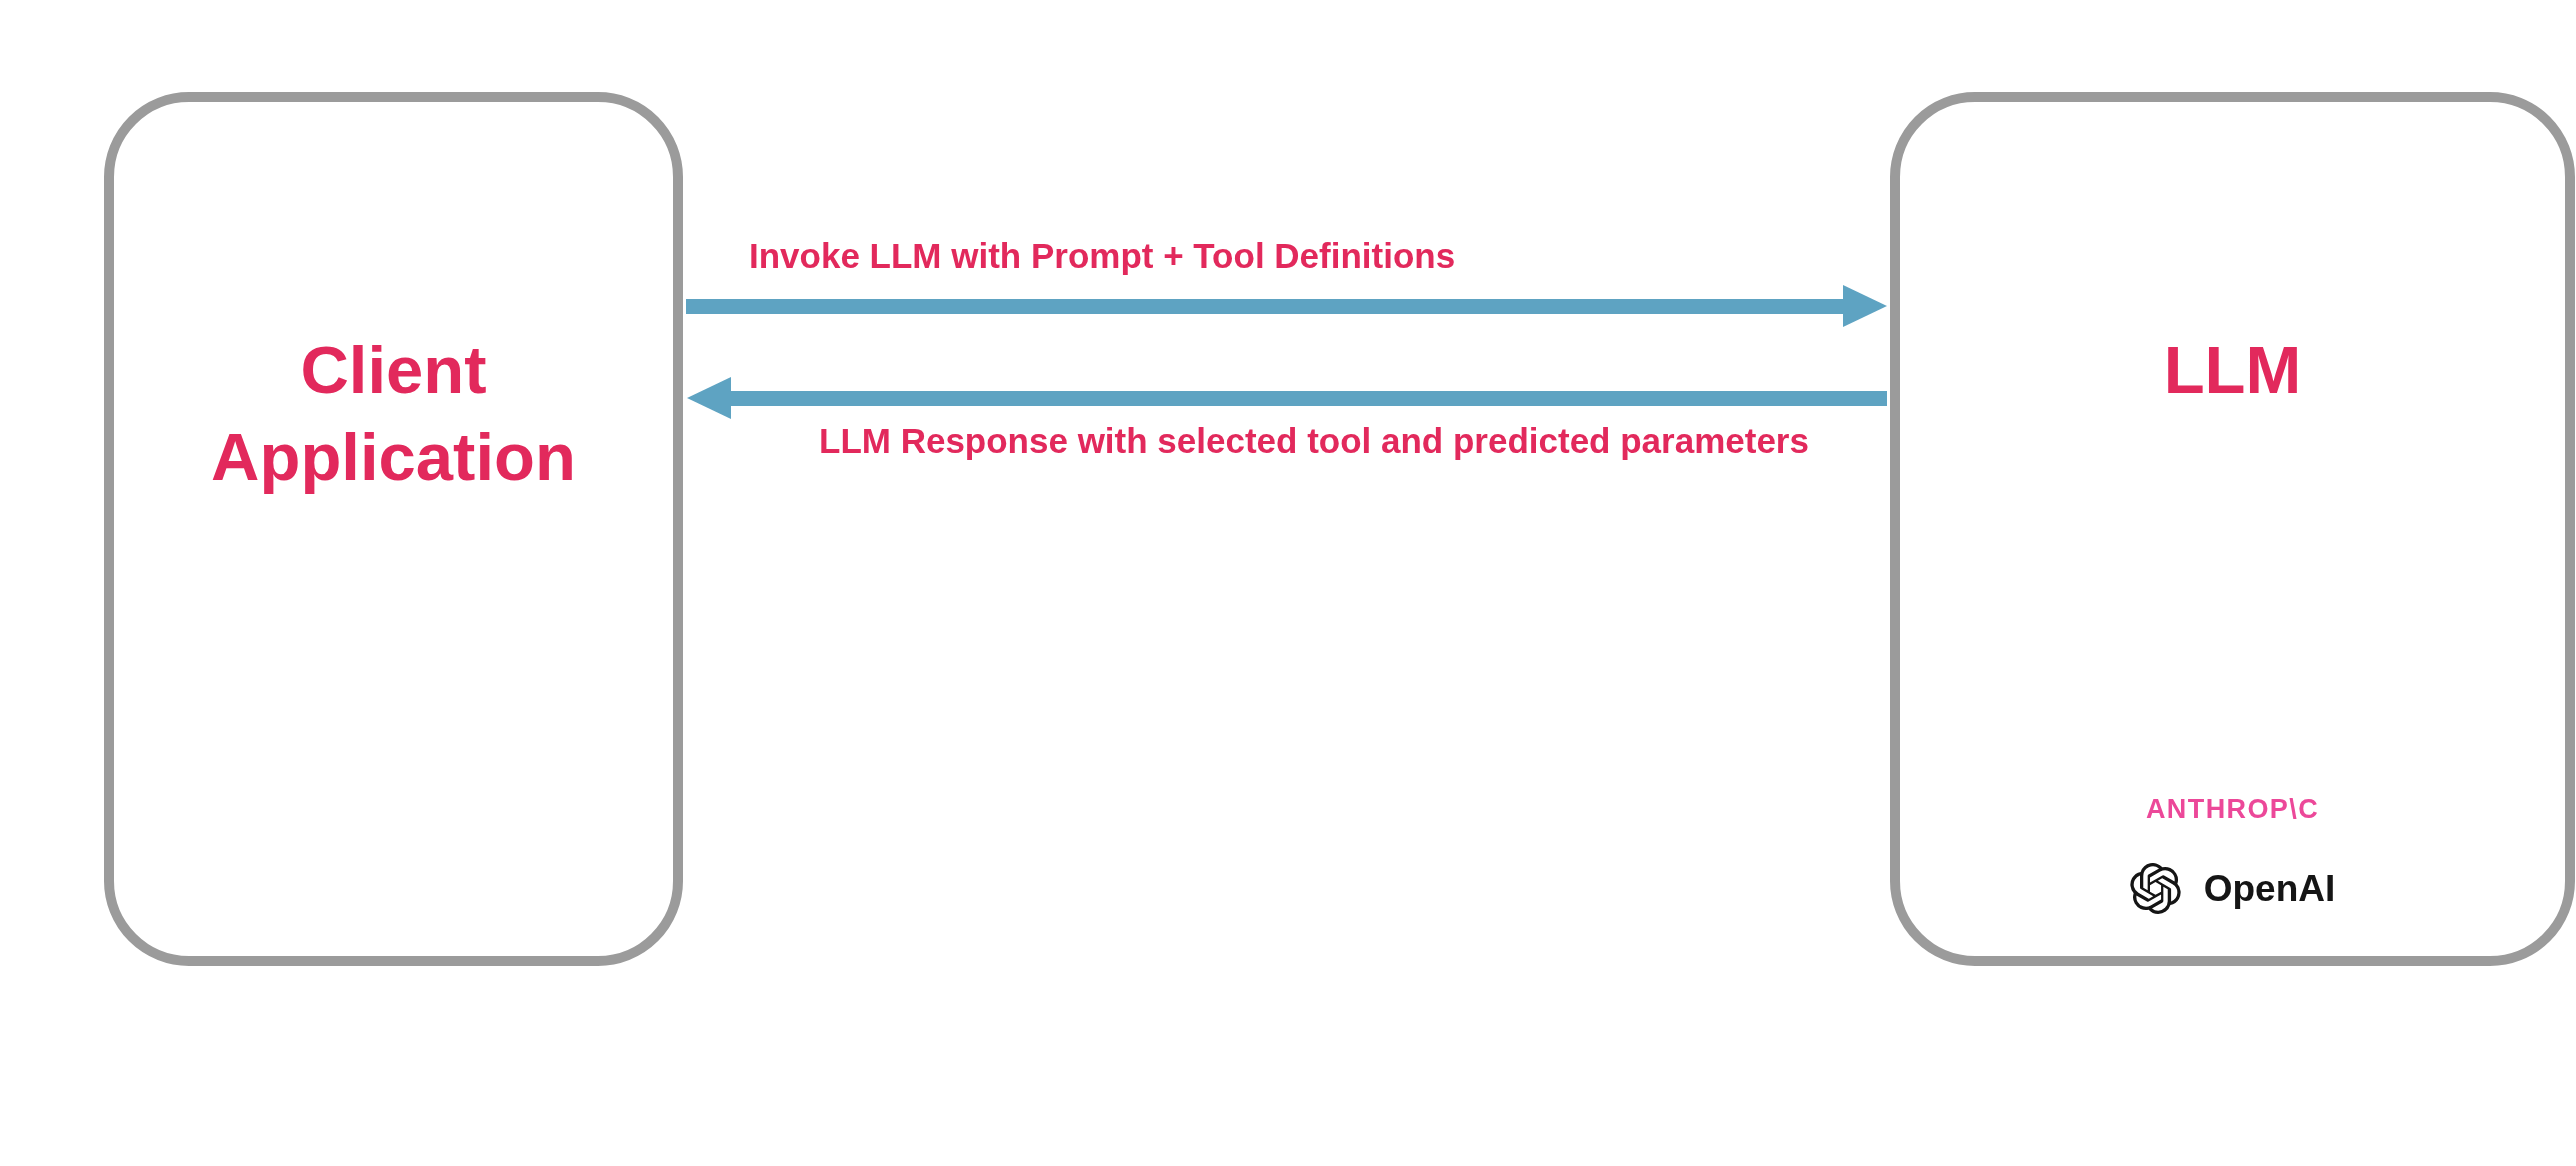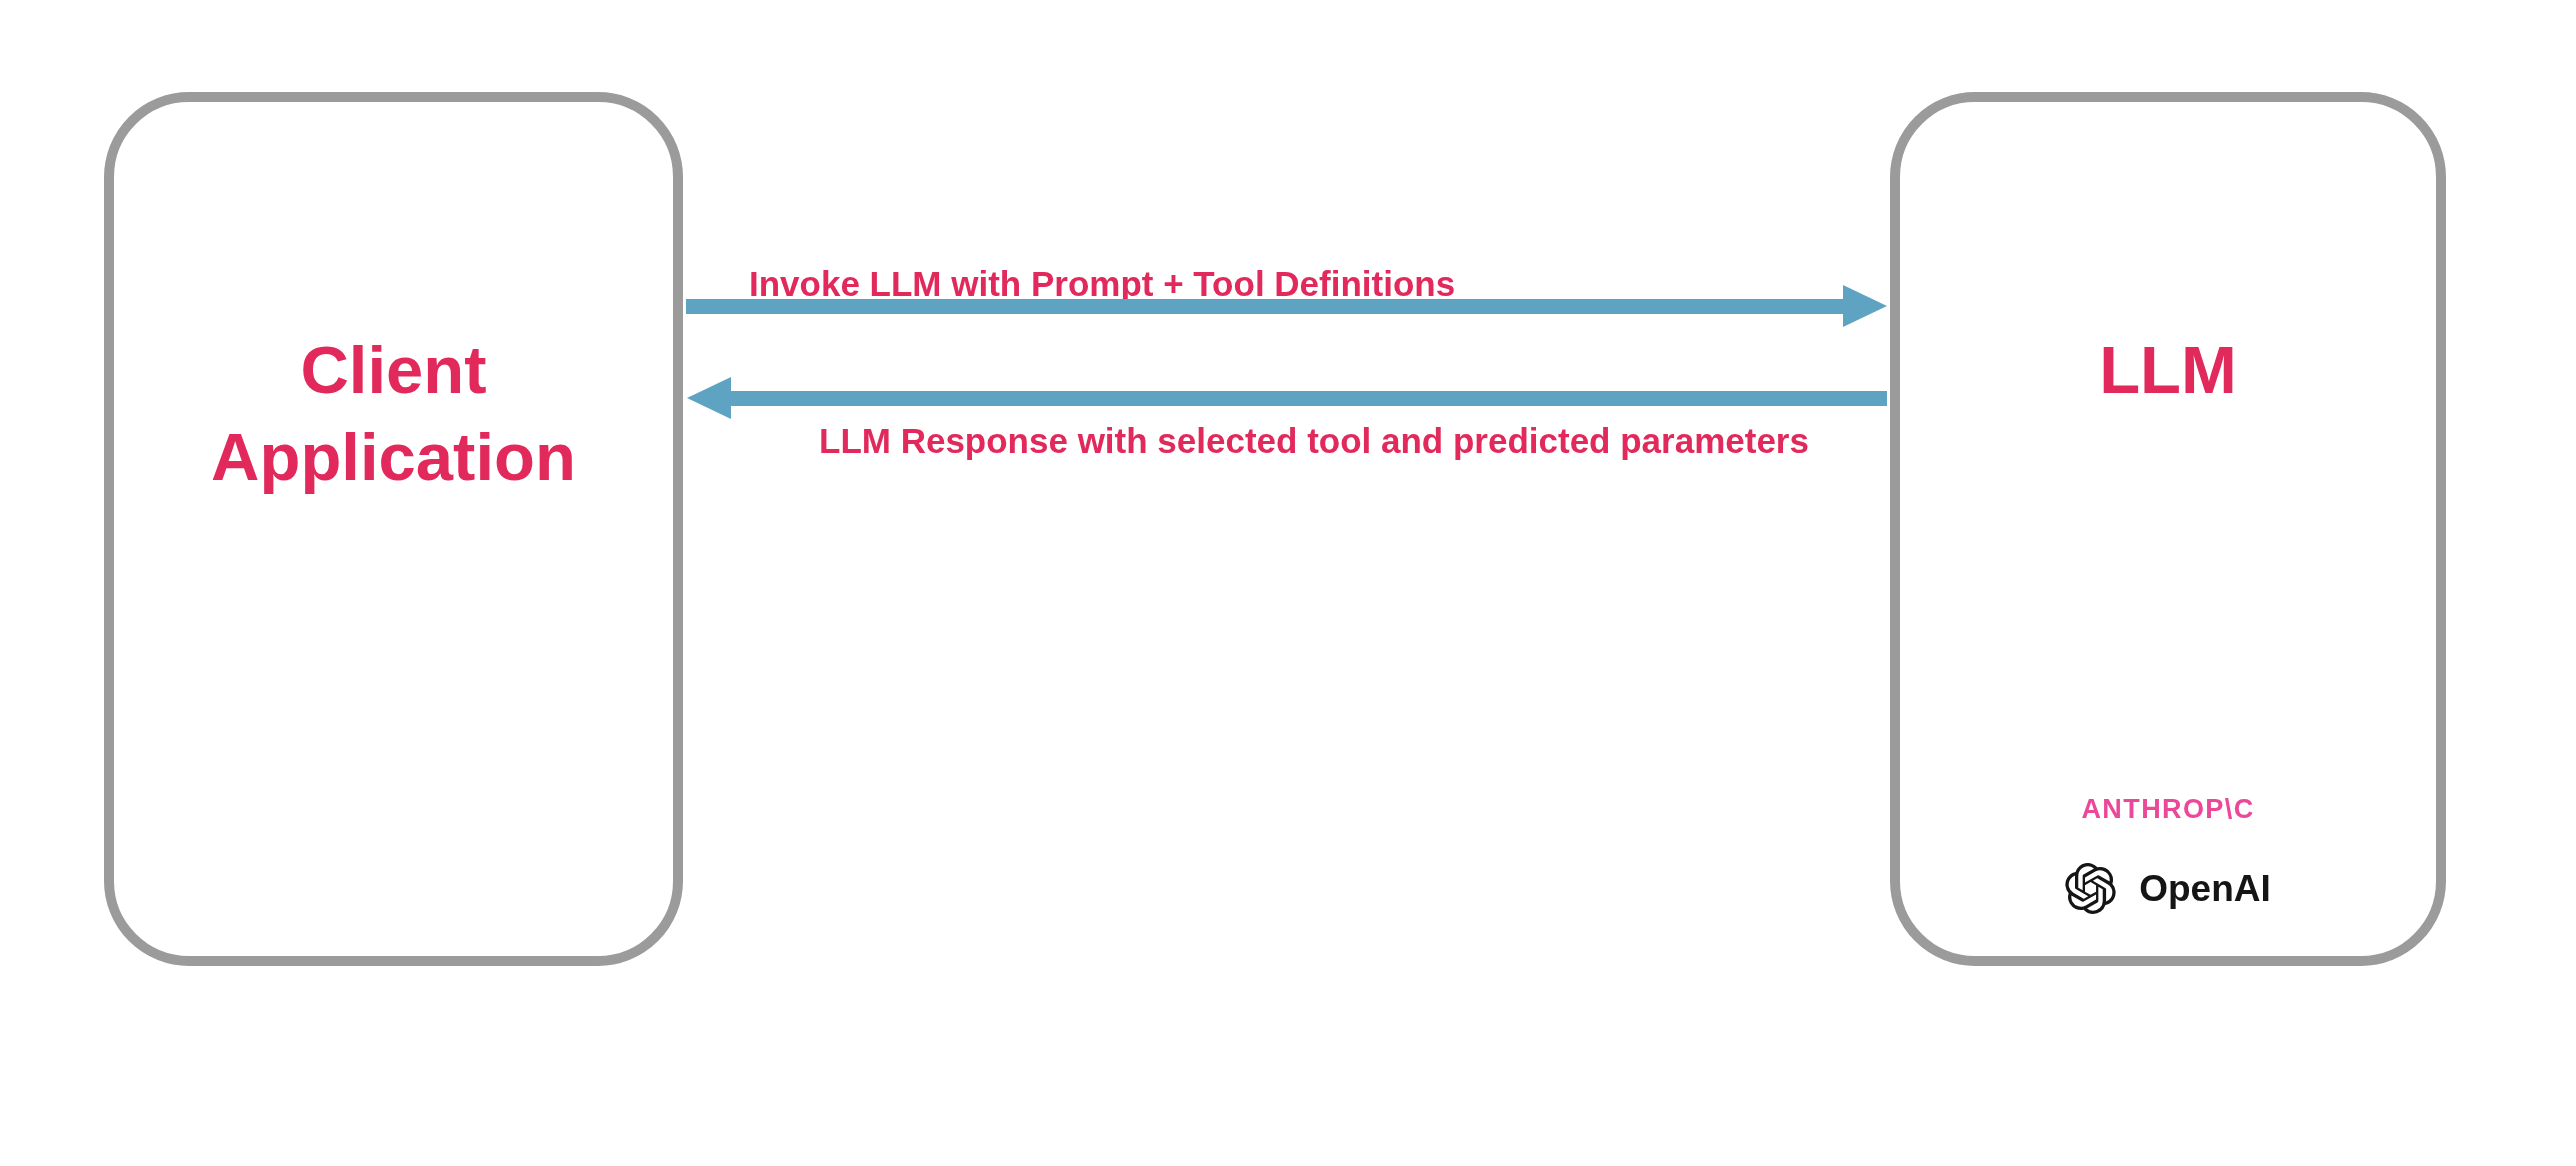--- a/index.html
+++ b/index.html
@@ -21,41 +21,41 @@
     border: 10.4px solid #9b9b9b;
     border-radius: 85px;
     background: #ffffff;
   }
   .client-box {
     left: 104px; top: 92px;
     width: 579px; height: 874px;
   }
   .provider-box {
     left: 1890px; top: 92px;
-    width: 556px; height: 874px;
+    width: 685px; height: 874px;
   }
   .box-label {
     position: absolute;
     top: 224px; left: 0; right: 0;
     text-align: center;
     font-size: 67px;
     font-weight: 700;
     line-height: 1.3;
     color: #e2295c;
   }
   .box-label span { display: block; text-align: center; }
 
   .arrow-label {
     position: absolute;
     font-size: 35px;
     font-weight: 700;
     color: #e2295c;
     white-space: nowrap;
   }
-  .arrow-label-top  { left: 749px; top: 236px; margin-top: 28px; }
+  .arrow-label-top  { left: 749px; top: 236px; }
   .arrow-label-bottom { left: 819px; top: 421px; }
 
   .arrow-body {
     position: absolute;
     height: 15px;
     background: #5ea3c2;
   }
   .request-arrow-body  { left: 686px;  top: 299px; width: 1161px; }
   .response-arrow-body { left: 731px;  top: 391px; width: 1156px; }
 

